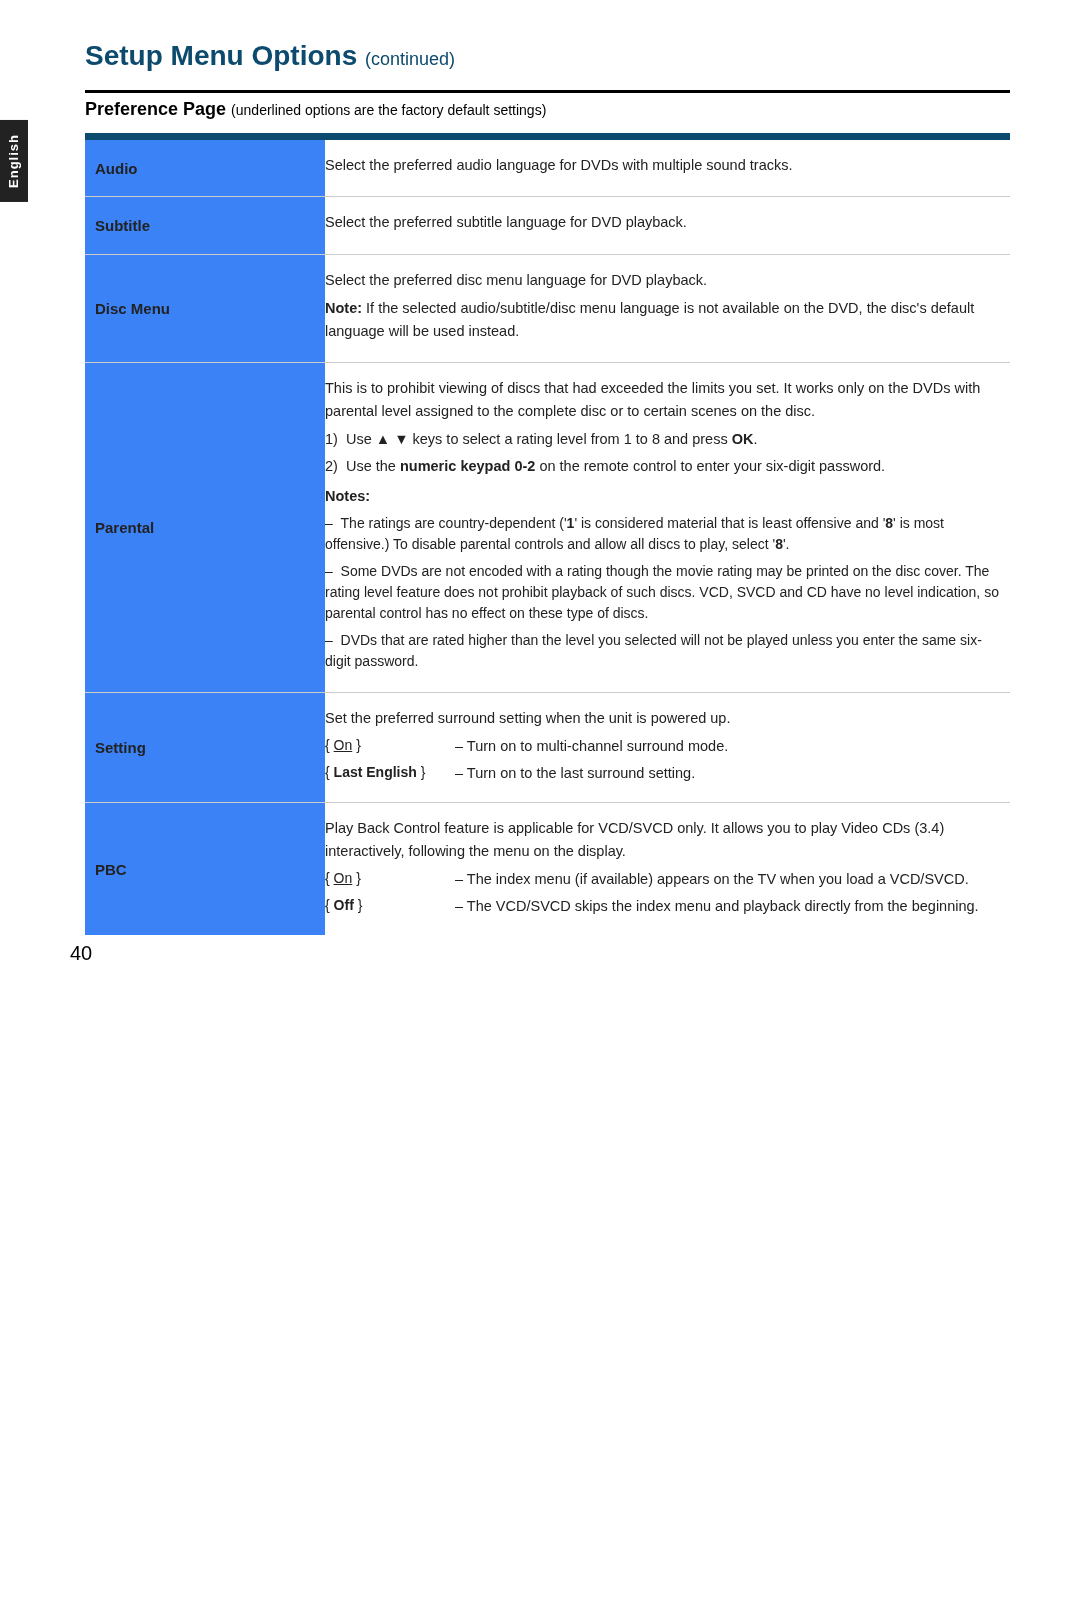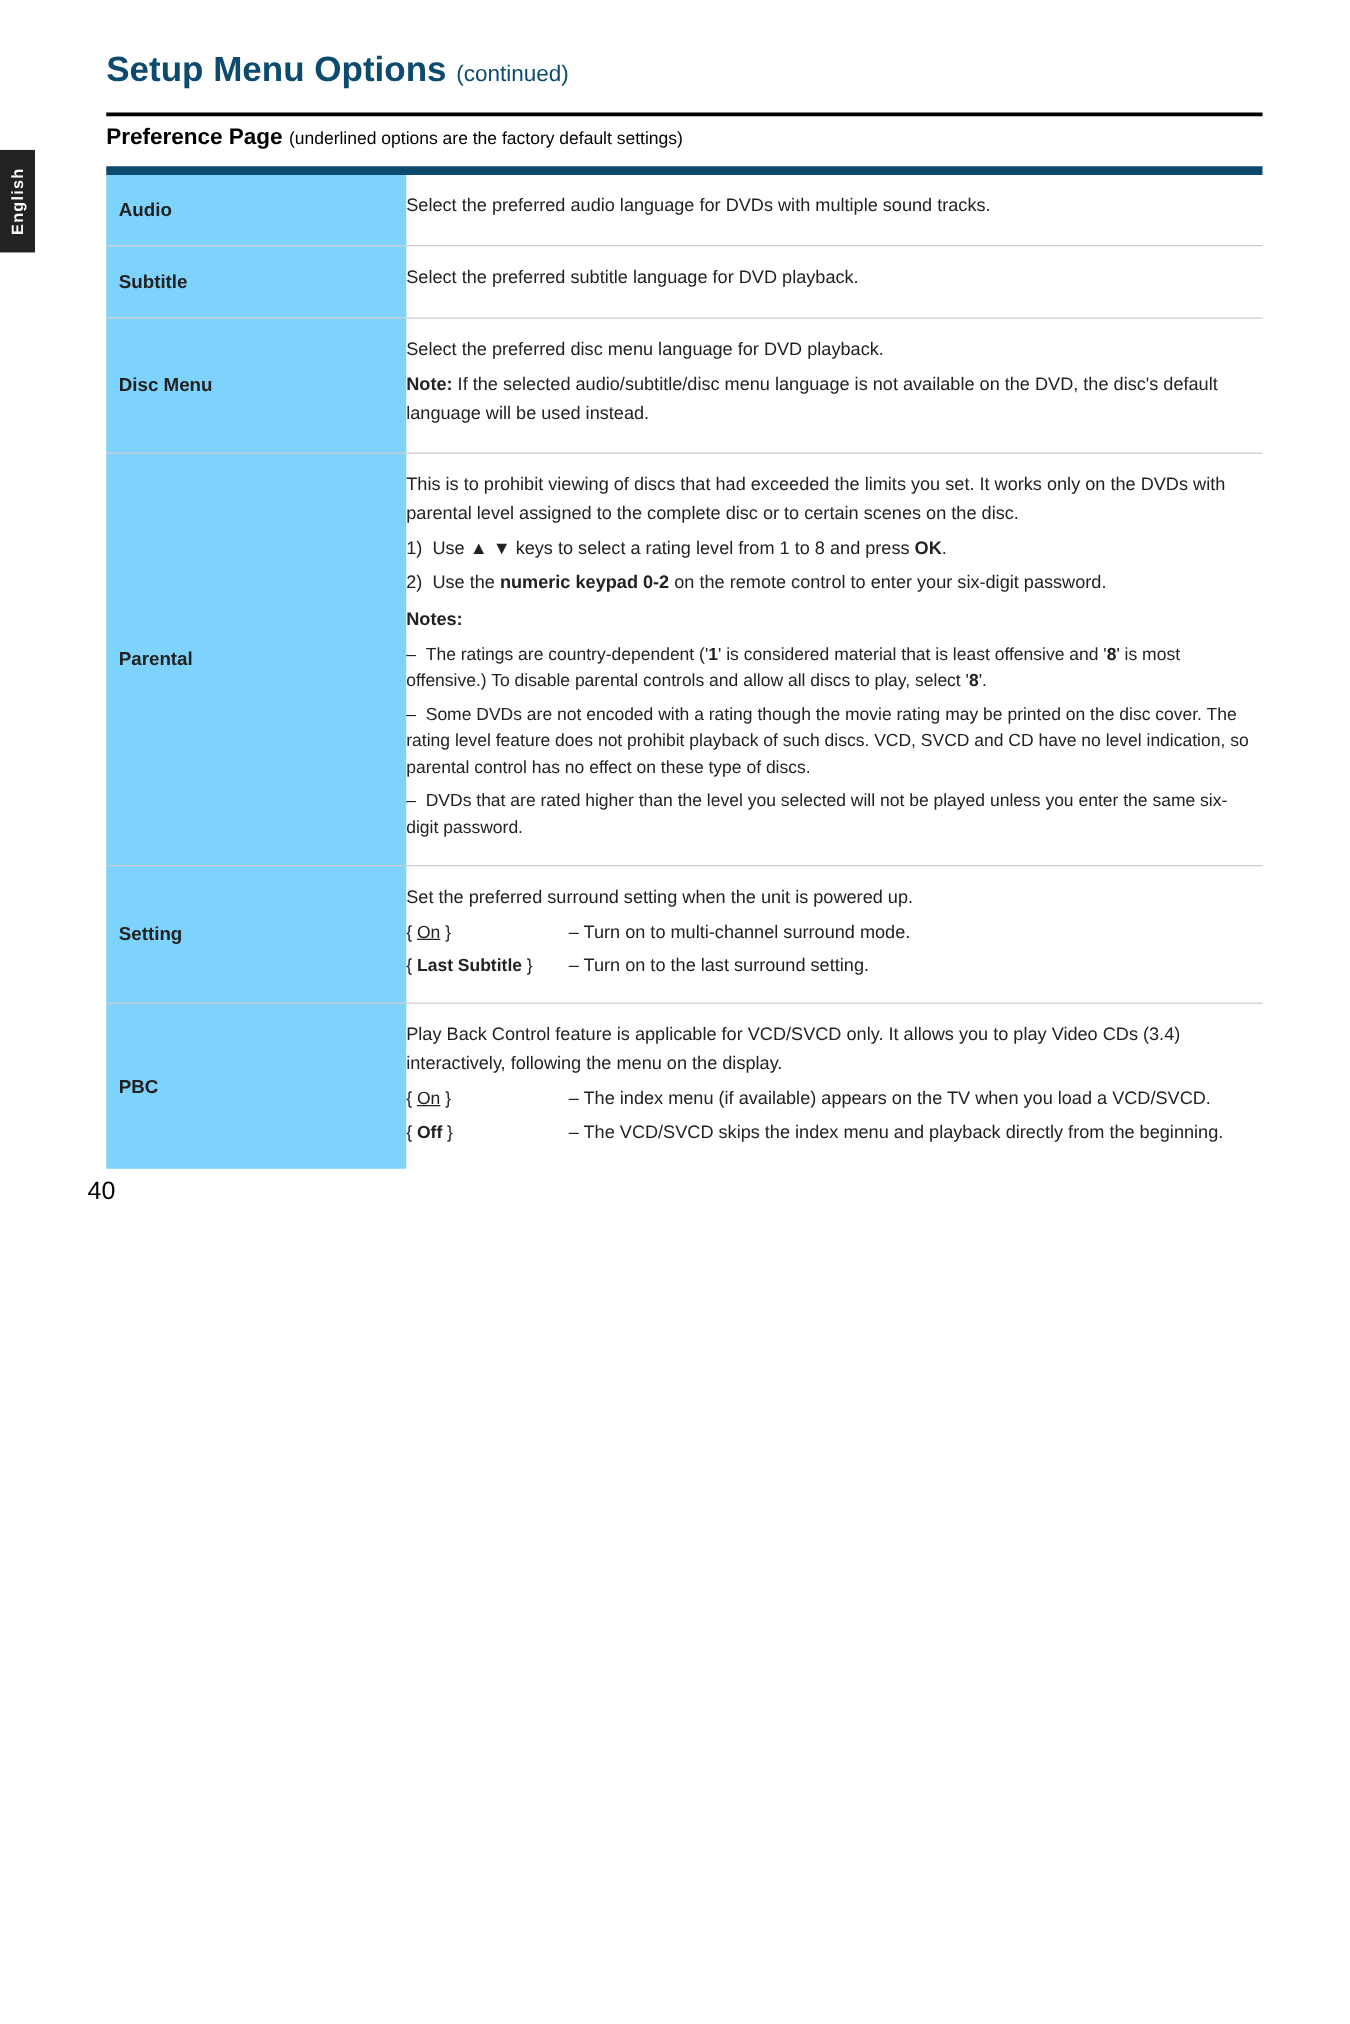--- a/index.html
+++ b/index.html
@@ -83,21 +83,21 @@
 
     .options-table tr td:first-child {
       width: 240px;
       min-width: 200px;
       padding-right: 20px;
     }
 
     .label-cell {
       font-weight: bold;
       font-size: 15px;
-      background: #7dd3fc;
+      background: #3b82f6;
       padding: 5px 10px !important;
       vertical-align: middle !important;
     }
 
     .desc-cell {
       font-size: 14.5px;
       line-height: 1.55;
     }
 
     .desc-cell p {
@@ -226,21 +226,21 @@
 
       <tr>
         <td class="label-cell">Setting</td>
         <td class="desc-cell">
           <p>Set the preferred surround setting when the unit is powered up.</p>
           <div class="option-line">
             <span class="option-key">{ <span style="text-decoration:underline">On</span> }</span>
             <span class="option-val">–  Turn on to multi-channel surround mode.</span>
           </div>
           <div class="option-line">
-            <span class="option-key">{ <strong>Last Subtitle</strong> }</span>
+            <span class="option-key">{ <strong>Last English</strong> }</span>
             <span class="option-val">–  Turn on to the last surround setting.</span>
           </div>
         </td>
       </tr>
 
       <tr>
         <td class="label-cell">PBC</td>
         <td class="desc-cell">
           <p>Play Back Control feature is applicable for VCD/SVCD only.  It allows you to play Video CDs (3.4) interactively, following the menu on the display.</p>
           <div class="option-line">

